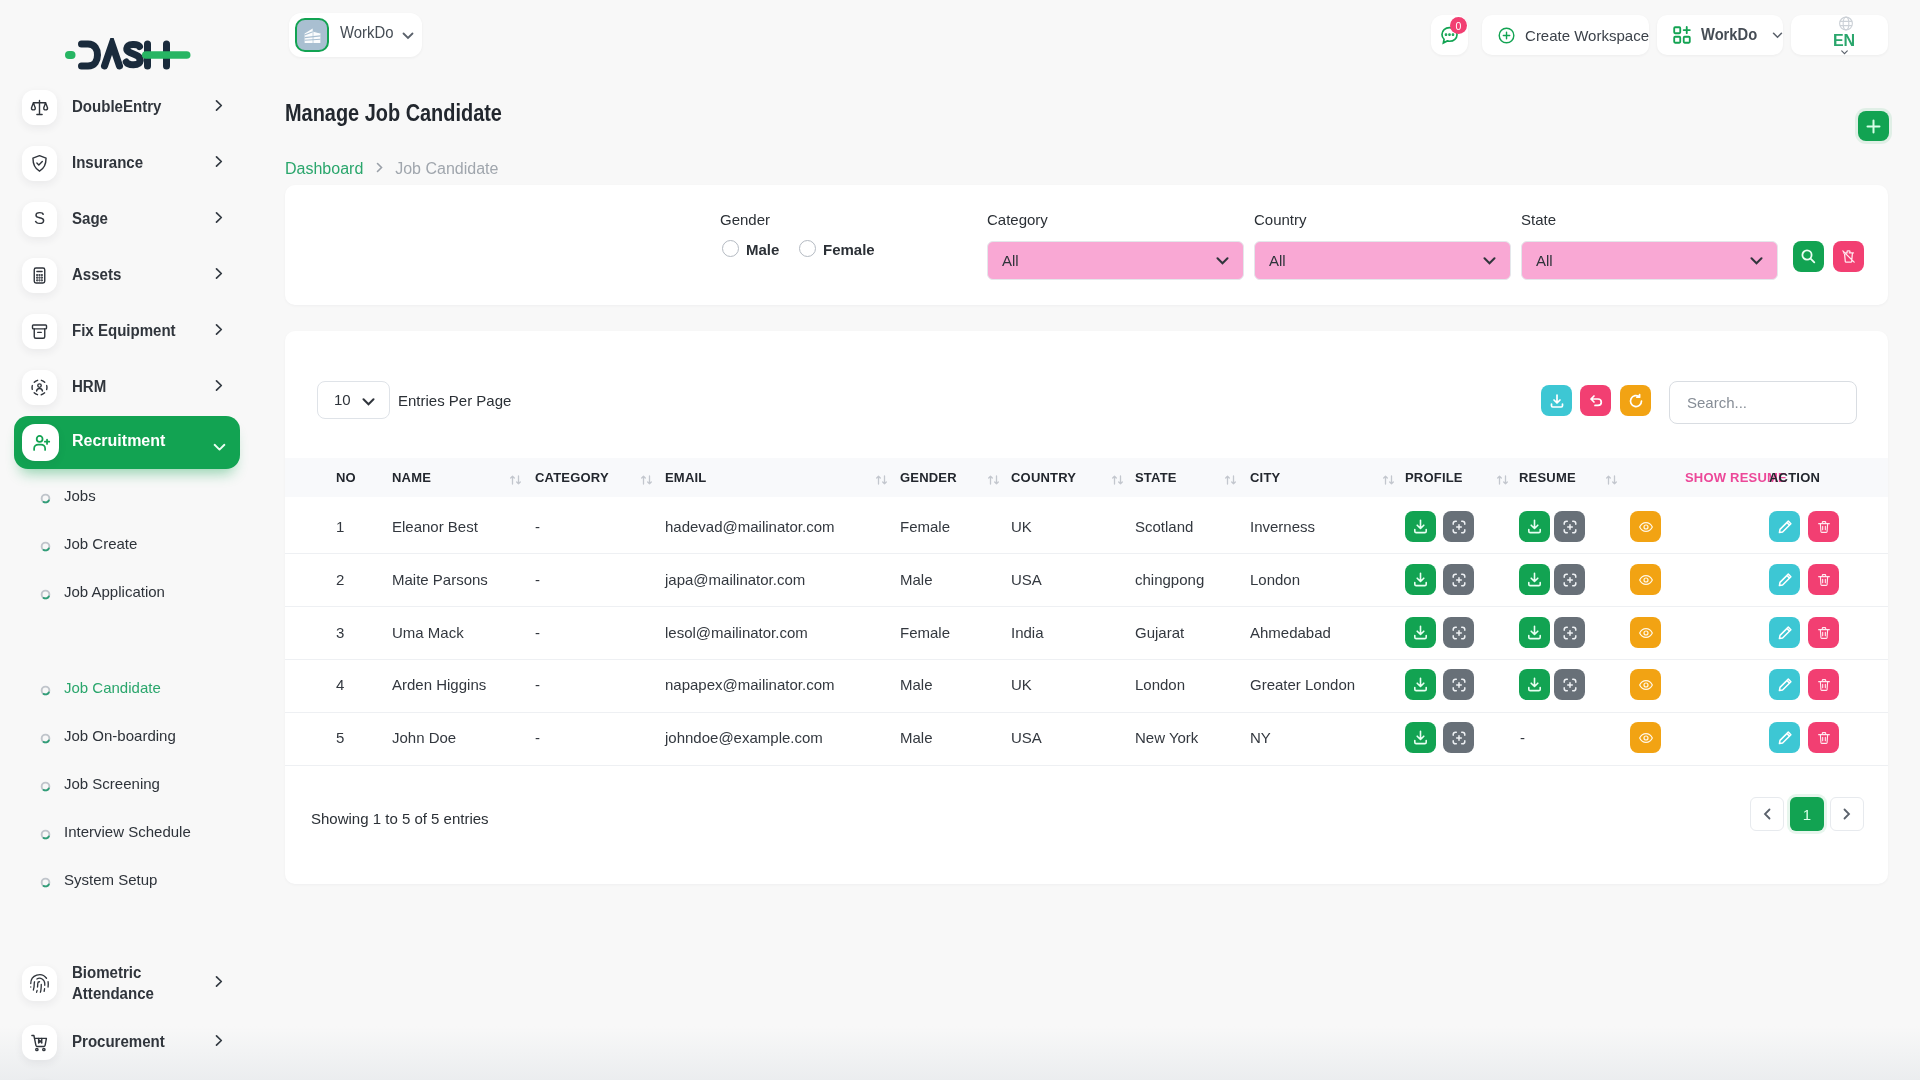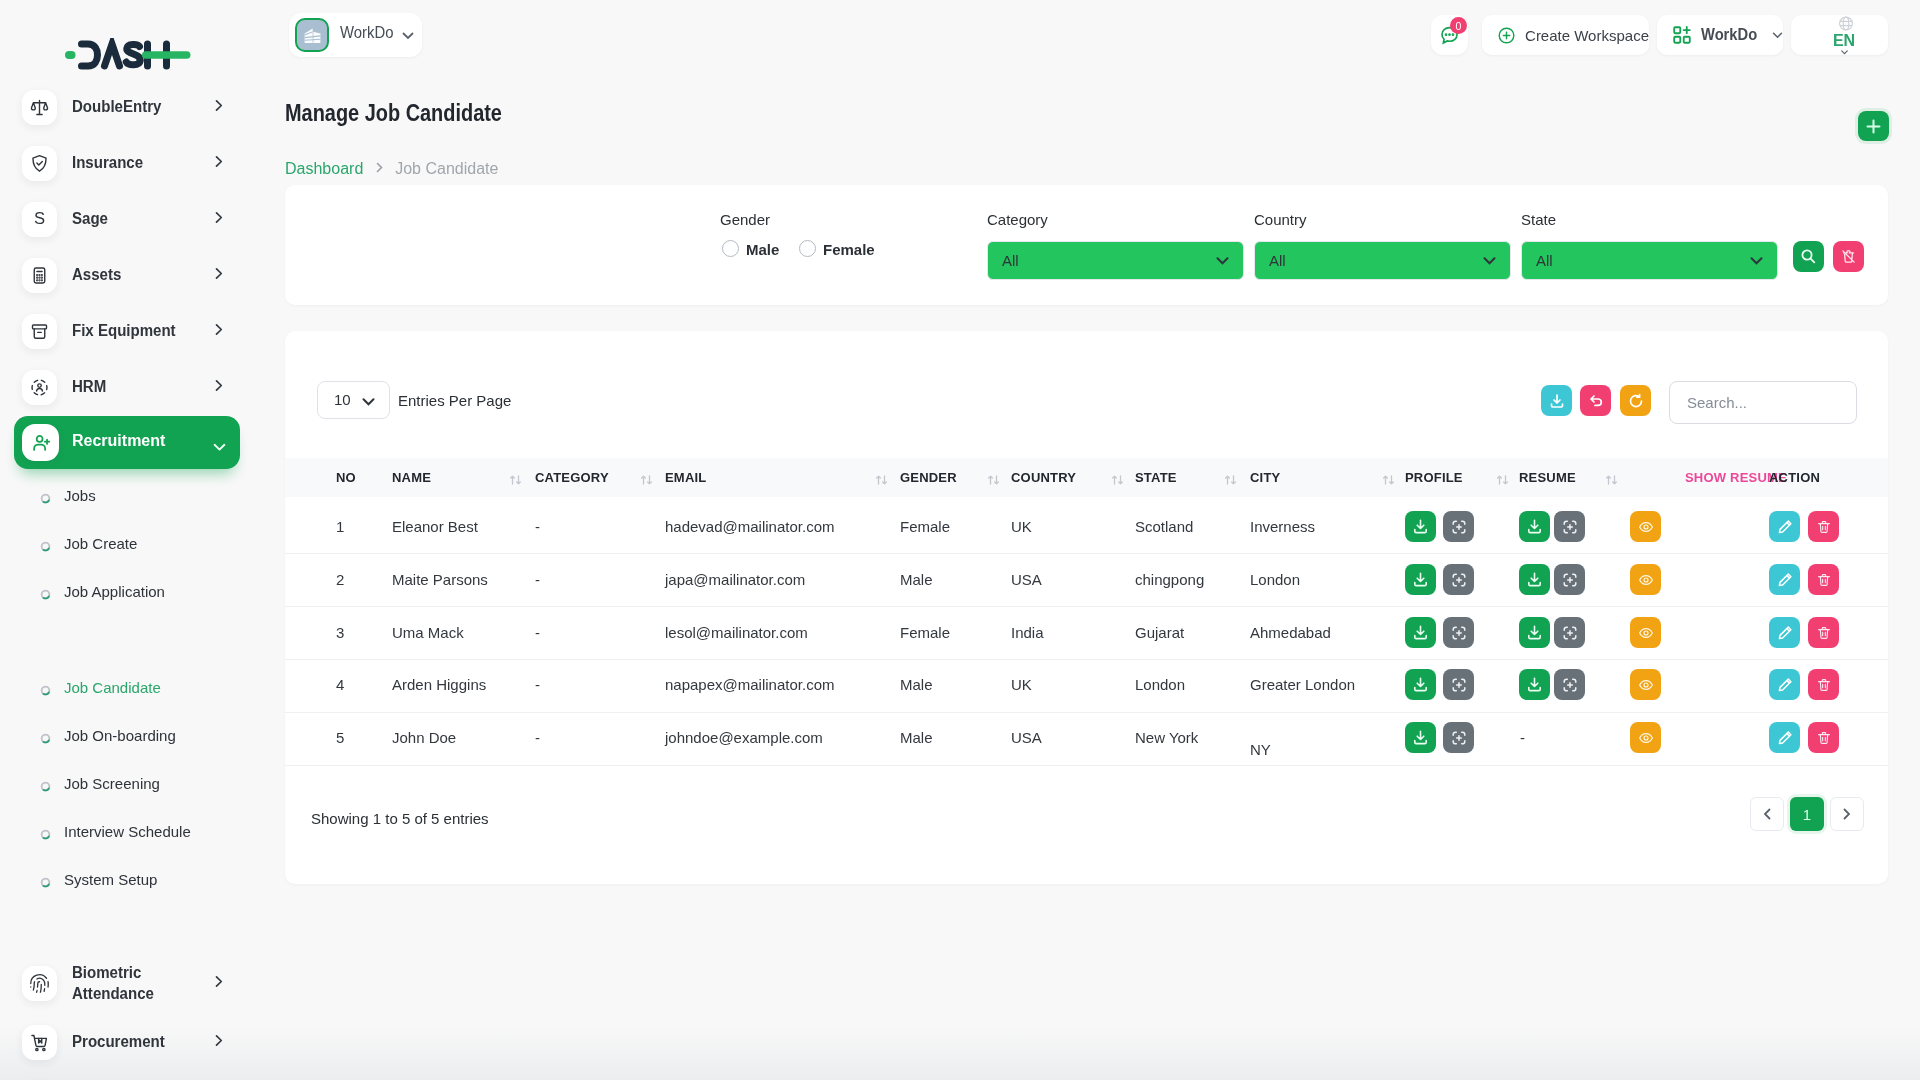--- a/index.html
+++ b/index.html
@@ -17,21 +17,21 @@
 .bg-cyan{background:#3dc7d4;}
 .bg-pink{background:#f23f72;}
 .menu-item{position:absolute;left:0;width:255px;height:56px;display:flex;align-items:center;}
 .menu-item .tile{position:absolute;left:22px;width:35px;height:35px;}
 .menu-item .mtext{position:absolute;left:72px;font-size:16px;font-weight:600;color:#30353c;transform:scaleX(.94);transform-origin:left;}
 .menu-item .chev{position:absolute;left:215px;}
 .sub-item{position:absolute;left:0;width:255px;height:48px;display:flex;align-items:center;}
 .sub-item .ring{position:absolute;left:40px;width:11px;height:11px;}
 .sub-item .stext{position:absolute;left:64px;font-size:15px;color:#2e333a;}
 .sub-item.active .stext{color:#2aa66c;}
-.fselect{position:absolute;height:39px;background:#22c55e;border:1px solid #e4e7eb;border-radius:6px;font-size:15px;color:#2e333a;display:flex;align-items:center;padding-left:14px;}
+.fselect{position:absolute;height:39px;background:#f9a8d4;border:1px solid #e4e7eb;border-radius:6px;font-size:15px;color:#2e333a;display:flex;align-items:center;padding-left:14px;}
 .fselect .caret{position:absolute;right:14px;}
 .flabel{position:absolute;font-size:15px;color:#2b3036;}
 </style>
 </head>
 <body>
 
 <div id="sidebar" class="abs" style="left:0;top:12px;width:255px;height:1080px;">
 
   <svg class="abs" style="left:64px;top:26px;" width="128" height="34" viewBox="0 0 128 34">
     <g fill="none" stroke="#1a2b3c" stroke-width="7" stroke-linecap="round">
@@ -591,21 +591,21 @@
         <path d="M4 7 H20 M9.5 7 V5 C9.5 4.4 9.9 4 10.5 4 H13.5 C14.1 4 14.5 4.4 14.5 5 V7 M6.5 7 L7.4 19 C7.5 19.6 7.9 20 8.5 20 H15.5 C16.1 20 16.5 19.6 16.6 19 L17.5 7 M10 11 V16 M14 11 V16"></path>
       </svg>
     </div>
   <span class="abs" style="left:51px;top:398px;">5</span>
   <span class="abs" style="left:107px;top:398px;">John Doe</span>
   <span class="abs" style="left:250px;top:398px;">-</span>
   <span class="abs" style="left:380px;top:398px;">johndoe@example.com</span>
   <span class="abs" style="left:615px;top:398px;">Male</span>
   <span class="abs" style="left:726px;top:398px;">USA</span>
   <span class="abs" style="left:850px;top:398px;">New York</span>
-  <span class="abs" style="left:965px;top:398px;margin-top:12px;">NY</span>
+  <span class="abs" style="left:965px;top:398px;">NY</span>
   <div class="btn31 bg-green" style="left:1120px;top:391px;">
       <svg width="17" height="17" viewBox="0 0 17 17" fill="none" stroke="#e8fff2" stroke-width="1.6" stroke-linecap="round" stroke-linejoin="round">
         <path d="M8.5 2.2 V10 M5.2 7.2 L8.5 10.5 L11.8 7.2 M2.8 11.5 V13.2 C2.8 14 3.4 14.6 4.2 14.6 H12.8 C13.6 14.6 14.2 14 14.2 13.2 V11.5"></path>
       </svg>
     </div>
   <div class="btn31 bg-gray" style="left:1158px;top:391px;">
       <svg width="18" height="18" viewBox="0 0 18 18" fill="none" stroke="#eef1f4" stroke-width="1.5" stroke-linecap="round" stroke-linejoin="round">
         <path d="M6.3 3.2 H5.6 C4.3 3.2 3.2 4.3 3.2 5.6 V6.3 M11.7 3.2 H12.4 C13.7 3.2 14.8 4.3 14.8 5.6 V6.3 M6.3 14.8 H5.6 C4.3 14.8 3.2 13.7 3.2 12.4 V11.7 M11.7 14.8 H12.4 C13.7 14.8 14.8 13.7 14.8 12.4 V11.7 M9 6.7 V11.3 M6.7 9 H11.3"></path>
       </svg>
     </div>

